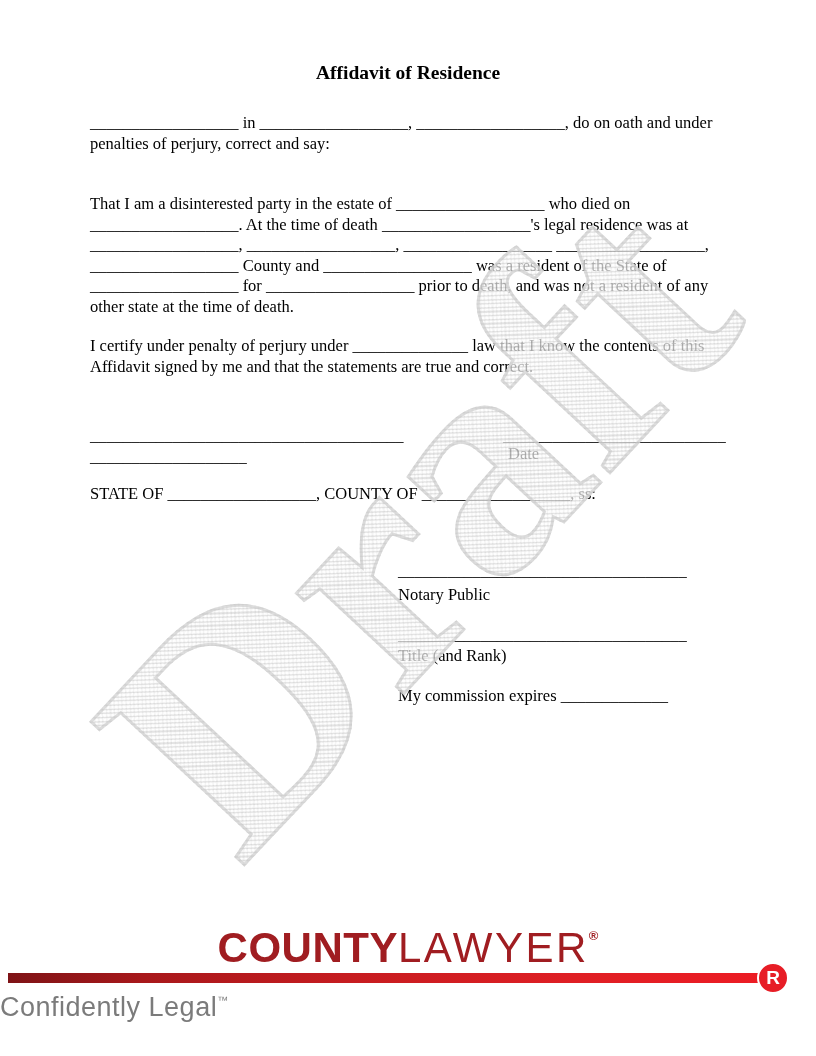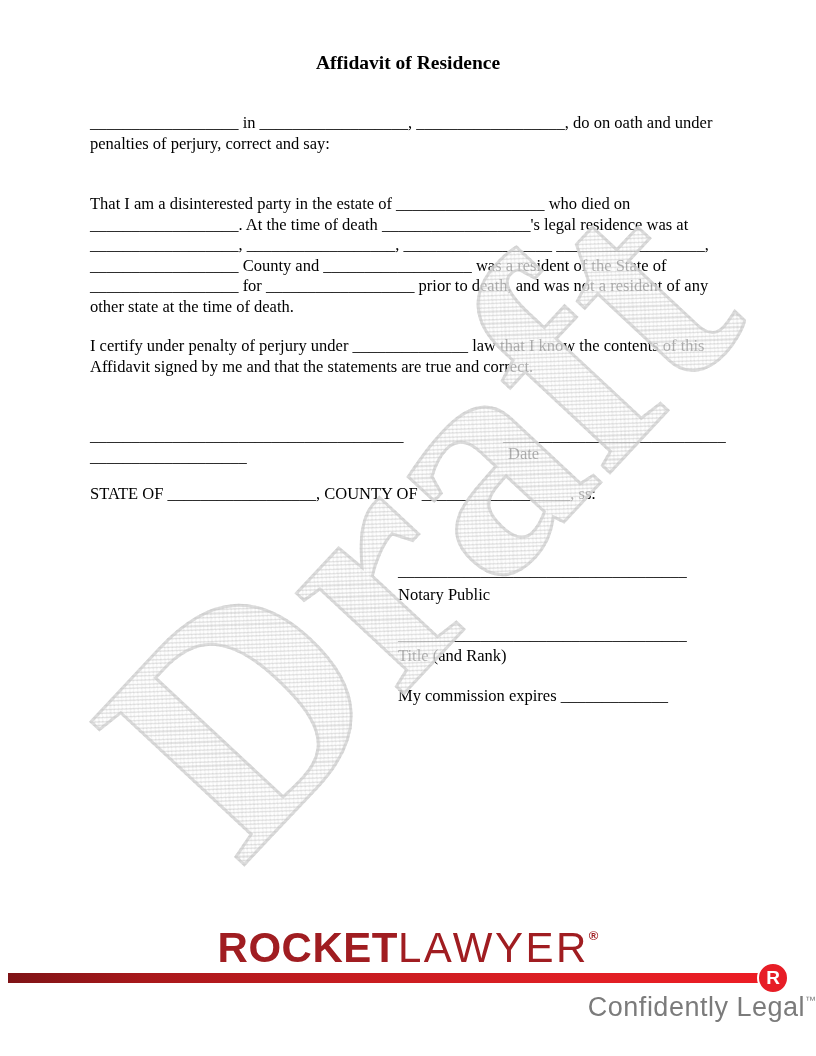--- a/index.html
+++ b/index.html
@@ -10,21 +10,21 @@
   }
   .page {
     position: relative;
     width: 816px; height: 1056px;
     font-family: "Liberation Serif", serif;
     font-size: 16.5px;
     color: #000;
   }
   .abs { position: absolute; }
   .doc-title {
-    top: 52px; left: 0; width: 100%;
+    top: 62px; left: 0; width: 100%;
     text-align: center;
     font-weight: bold;
     font-size: 19.5px;
   }
   .para {
     left: 90px; width: 660px;
     line-height: 20.6px;
   }
   .para .line { white-space: nowrap; }
   #para1 { top: 113px; }
@@ -107,21 +107,21 @@
     box-sizing: border-box;
     text-align: center;
     line-height: 28px;
     font-family: "Liberation Sans", sans-serif;
     font-weight: 700;
     font-size: 19px;
     color: #ffffff;
   }
   .tagline {
     top: 992px; left: 0; width: 100%;
-    text-align: right;
+    text-align: left;
     font-family: "Liberation Sans", sans-serif;
     font-size: 27px;
     color: #7b7b7b;
     letter-spacing: 0.5px;
     white-space: nowrap;
   }
   .tagline .tm {
     font-size: 11px;
     vertical-align: 12px;
     letter-spacing: 0;
@@ -164,21 +164,21 @@
   <div class="abs notary-row" id="notary-label1">Notary Public</div>
   <div class="abs notary-row" id="notary-line2">___________________________________</div>
   <div class="abs notary-row" id="notary-label2">Title (and Rank)</div>
   <div class="abs notary-row" id="commission">My commission expires _____________</div>
 
   <div class="abs watermark-anchor">
     <div class="watermark-text">Draft</div>
   </div>
 
   <div class="abs logo-row">
-    <span class="logo-rocket">ROCKET</span><span class="logo-lawyer">LAWYER</span><span class="logo-reg">®</span>
+    <span class="logo-rocket">COUNTY</span><span class="logo-lawyer">LAWYER</span><span class="logo-reg">®</span>
   </div>
 
   <div class="abs footer-bar"></div>
   <div class="abs footer-r-badge">R</div>
 
   <div class="abs tagline">
     <span>Confidently Legal</span><span class="tm">™</span>
   </div>
 
 </div>

